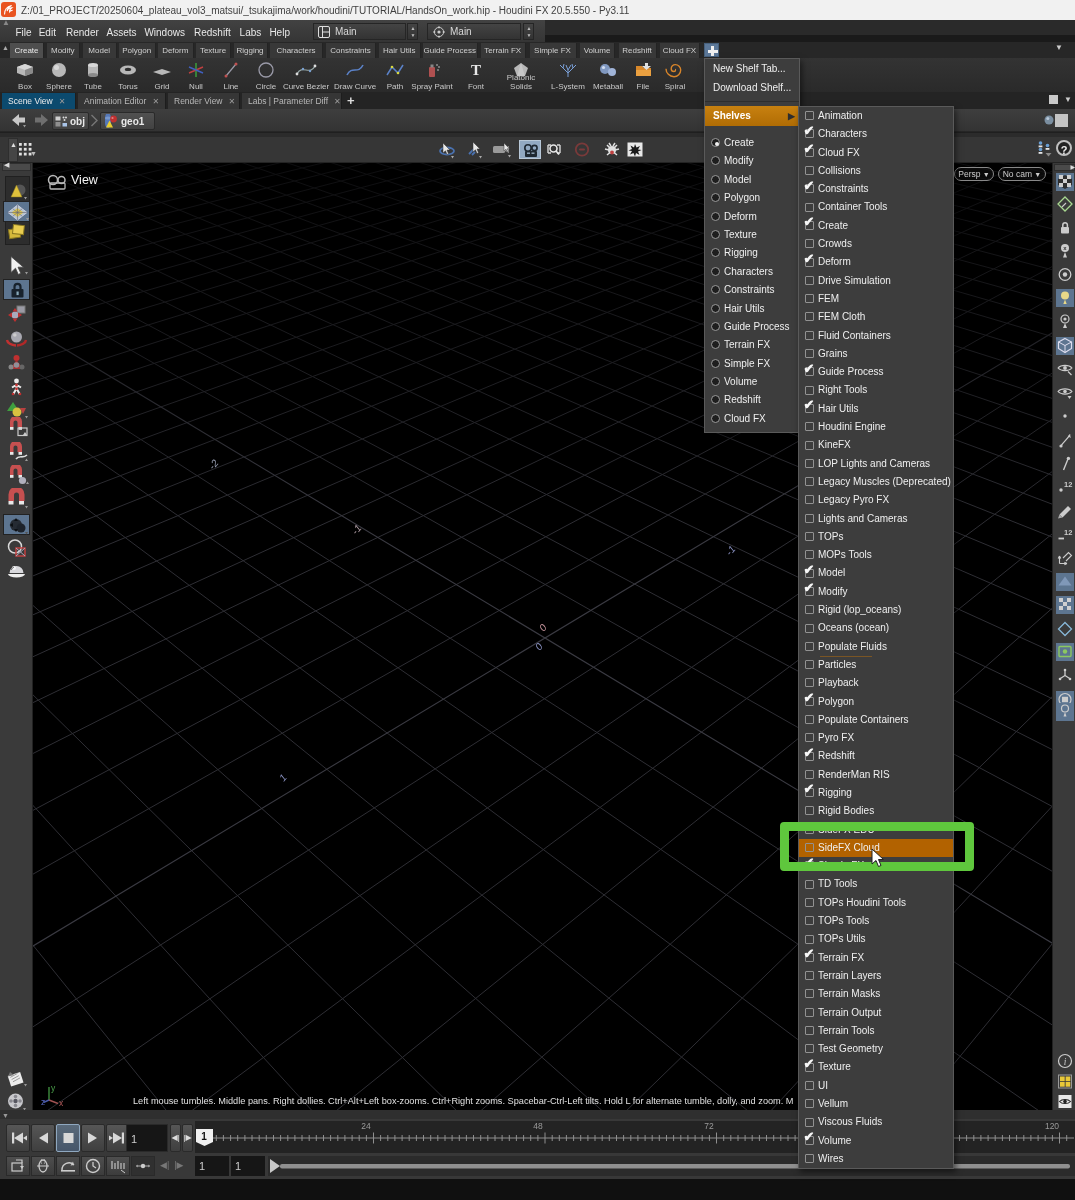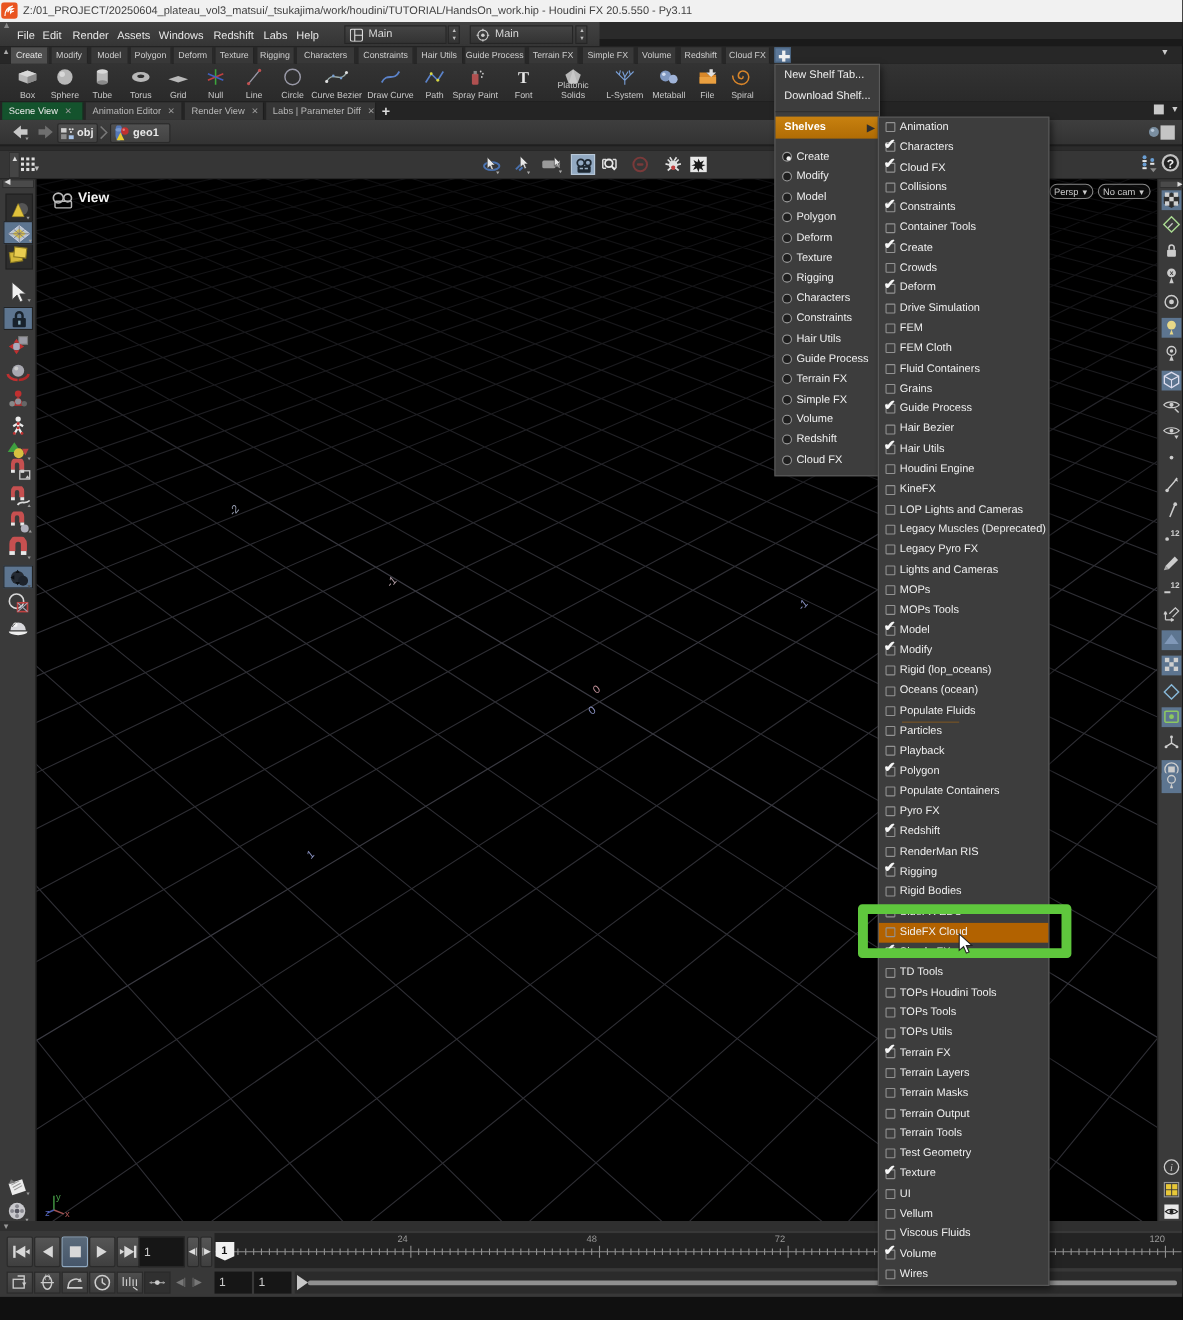--- a/index.html
+++ b/index.html
@@ -19,21 +19,21 @@
 .stab{position:absolute;top:1px;height:15px;background:#383838;color:#cfcfcf;font-size:8px;line-height:15px;text-align:center;border-right:1px solid #232323;white-space:nowrap;overflow:hidden}
 .stab.act{background:#4e4e4e;color:#e8e8e8}
 
 #shelftools{left:0;top:58px;width:1075px;height:34px;background:linear-gradient(#333333,#2a2a2a)}
 .tool{position:absolute;top:2px;width:46px;height:31px;text-align:center;color:#c9c9c9;font-size:8px}
 .tool .ic{position:absolute;left:0;right:0;top:1px;height:18px}
 .tool .lb{position:absolute;left:-8px;right:-8px;bottom:0px;line-height:9px}
 
 #panetabs{left:0;top:92px;width:1075px;height:17px;background:#242424}
 .ptab{position:absolute;top:1px;height:16px;background:#363636;color:#b8b8b8;font-size:8.5px;line-height:16px;border-right:1px solid #1d1d1d;white-space:nowrap;overflow:hidden}
-.ptab.act{background:#14532d;color:#ececec}
+.ptab.act{background:#0c4a6e;color:#ececec}
 .ptab .x{font-size:8px;color:#999;margin-left:6px}
 
 #pathbar{left:0;top:109px;width:1075px;height:23px;background:linear-gradient(#3e3e3e,#333333);border-bottom:1px solid #262626}
 
 #stow{left:0;top:132px;width:1075px;height:5px;background:#2b2b2b;border-top:1px solid #1f1f1f}
 
 #vptb{left:0;top:137px;width:1075px;height:26px;background:#363636;border-bottom:1px solid #232323}
 
 #ltb{left:0;top:163px;width:33px;height:947px;background:#3a3a3a;border-right:1px solid #222}
 
@@ -388,38 +388,39 @@
             <stop offset="0.55" stop-color="#000" stop-opacity="0.38"></stop>
             <stop offset="1" stop-color="#000" stop-opacity="0"></stop>
           </linearGradient>
         </defs>
       </svg>
 <svg class="abs" style="left:12px;top:9px" width="24" height="20" viewBox="0 0 24 20">
         <circle cx="8" cy="8" r="4.5" fill="none" stroke="#b8b8b8" stroke-width="1.5"></circle>
         <circle cx="16.5" cy="8" r="3.5" fill="none" stroke="#b8b8b8" stroke-width="1.5"></circle>
         <rect x="5" y="11" width="15" height="6" rx="1" fill="none" stroke="#b8b8b8" stroke-width="1.3"></rect>
       </svg>
-<span class="abs" style="left:38px;top:10px;color:#f4f4f4;font-size:12.5px;font-weight:bold">View</span>
+<span class="abs" style="left:38px;top:10px;color:#f4f4f4;font-size:12.5px;font-weight:normal">View</span>
 <div class="abs" style="left:921px;top:4px;width:40px;border:1px solid #888;border-radius:8px;color:#ccc;font-size:8.5px;height:14px;line-height:12px;text-align:center;background:rgba(20,20,20,0.5)">Persp <span style="font-size:7px">▼</span></div>
 <div class="abs" style="left:965px;top:4px;width:48px;border:1px solid #888;border-radius:8px;color:#ccc;font-size:8.5px;height:14px;line-height:12px;text-align:center;background:rgba(20,20,20,0.5)">No cam <span style="font-size:7px">▼</span></div>
 <span class="abs" style="left:176px;top:296px;color:#9aa0b4;font-size:10px;font-style:italic;transform:rotate(-50deg)">-2</span>
 <span class="abs" style="left:319px;top:361px;color:#b4a0a8;font-size:10px;font-style:italic;transform:rotate(-50deg)">-1</span>
 <span class="abs" style="left:507px;top:459px;color:#c09098;font-size:10px;font-style:italic;transform:rotate(-50deg)">0</span>
 <span class="abs" style="left:503px;top:478px;color:#8890c0;font-size:10px;font-style:italic;transform:rotate(-50deg)">0</span>
 <span class="abs" style="left:693px;top:382px;color:#8890c0;font-size:10px;font-style:italic;transform:rotate(-50deg)">-1</span>
 <span class="abs" style="left:247px;top:609px;color:#8890c0;font-size:10px;font-style:italic;transform:rotate(-50deg)">1</span>
 
 <svg class="abs" style="left:8px;top:920px" width="26" height="26" viewBox="0 0 26 26">
         <line x1="8" y1="17" x2="8" y2="4" stroke="#3f8f3f" stroke-width="1.4"></line>
         <line x1="8" y1="17" x2="17" y2="20.5" stroke="#a05252" stroke-width="1.4"></line>
         <line x1="8" y1="17" x2="2.5" y2="19.5" stroke="#4a5aaa" stroke-width="1.4"></line>
         <text x="10" y="8" fill="#4a9f4a" font-size="8.5">y</text>
         <text x="18" y="23" fill="#b05858" font-size="8.5">x</text>
         <text x="0" y="22" fill="#5868c0" font-size="8.5">z</text>
       </svg>
+<span class="abs" style="left:100px;top:933px;color:#e0e0e0;font-size:9.2px;white-space:nowrap">Left mouse tumbles. Middle pans. Right dollies. Ctrl+Alt+Left box-zooms. Ctrl+Right zooms. Spacebar-Ctrl-Left tilts. Hold L for alternate tumble, dolly, and zoom. M</span>
 </div>
 <div class="abs" id="ltb">
 <div class="abs" style="left:2px;top:0px;width:29px;height:8px;background:#4a4a4a;border:1px solid #2e2e2e">
         <span style="position:absolute;left:1px;top:-3px;font-size:7px;color:#ddd">◀</span>
       </div>
 <div class="abs" style="left:5px;top:13px;width:25px;height:69px;background:#2d2d2d;border:1px solid #202020"></div>
 <div class="abs" style="left:3px;top:18px;width:27px;height:21px;"><svg width="27" height="21" viewBox="0 0 27 21">
           <circle cx="17" cy="9" r="5.5" fill="#555"></circle>
           <path d="M8 16 13.5 4 19 16Z" fill="#e0c23c" stroke="#8a7820" stroke-width="0.5"></path>
           <path d="M21 16 24 16 22.5 18.5Z" fill="#999"></path>
@@ -893,29 +894,29 @@
 <div class="mrow"><span class="chk"></span><span class="mtxt">Container Tools</span></div>
 <div class="mrow"><span class="chk"></span><span class="cm">✔</span><span class="mtxt">Create</span></div>
 <div class="mrow"><span class="chk"></span><span class="mtxt">Crowds</span></div>
 <div class="mrow"><span class="chk"></span><span class="cm">✔</span><span class="mtxt">Deform</span></div>
 <div class="mrow"><span class="chk"></span><span class="mtxt">Drive Simulation</span></div>
 <div class="mrow"><span class="chk"></span><span class="mtxt">FEM</span></div>
 <div class="mrow"><span class="chk"></span><span class="mtxt">FEM Cloth</span></div>
 <div class="mrow"><span class="chk"></span><span class="mtxt">Fluid Containers</span></div>
 <div class="mrow"><span class="chk"></span><span class="mtxt">Grains</span></div>
 <div class="mrow"><span class="chk"></span><span class="cm">✔</span><span class="mtxt">Guide Process</span></div>
-<div class="mrow"><span class="chk"></span><span class="mtxt">Hair Bezier</span></div>
+<div class="mrow"><span class="chk"></span><span class="mtxt">Right Tools</span></div>
 <div class="mrow"><span class="chk"></span><span class="cm">✔</span><span class="mtxt">Hair Utils</span></div>
 <div class="mrow"><span class="chk"></span><span class="mtxt">Houdini Engine</span></div>
 <div class="mrow"><span class="chk"></span><span class="mtxt">KineFX</span></div>
 <div class="mrow"><span class="chk"></span><span class="mtxt">LOP Lights and Cameras</span></div>
 <div class="mrow"><span class="chk"></span><span class="mtxt">Legacy Muscles (Deprecated)</span></div>
 <div class="mrow"><span class="chk"></span><span class="mtxt">Legacy Pyro FX</span></div>
 <div class="mrow"><span class="chk"></span><span class="mtxt">Lights and Cameras</span></div>
-<div class="mrow"><span class="chk"></span><span class="mtxt">MOPs</span></div>
+<div class="mrow"><span class="chk"></span><span class="mtxt">TOPs</span></div>
 <div class="mrow"><span class="chk"></span><span class="mtxt">MOPs Tools</span></div>
 <div class="mrow"><span class="chk"></span><span class="cm">✔</span><span class="mtxt">Model</span></div>
 <div class="mrow"><span class="chk"></span><span class="cm">✔</span><span class="mtxt">Modify</span></div>
 <div class="mrow"><span class="chk"></span><span class="mtxt">Rigid (lop_oceans)</span></div>
 <div class="mrow"><span class="chk"></span><span class="mtxt">Oceans (ocean)</span></div>
 <div class="mrow"><span class="chk"></span><span class="mtxt">Populate Fluids</span></div>
 <div class="mrow"><span class="chk"></span><span class="mtxt">Particles</span></div>
 <div class="mrow"><span class="chk"></span><span class="mtxt">Playback</span></div>
 <div class="mrow"><span class="chk"></span><span class="cm">✔</span><span class="mtxt">Polygon</span></div>
 <div class="mrow"><span class="chk"></span><span class="mtxt">Populate Containers</span></div>

